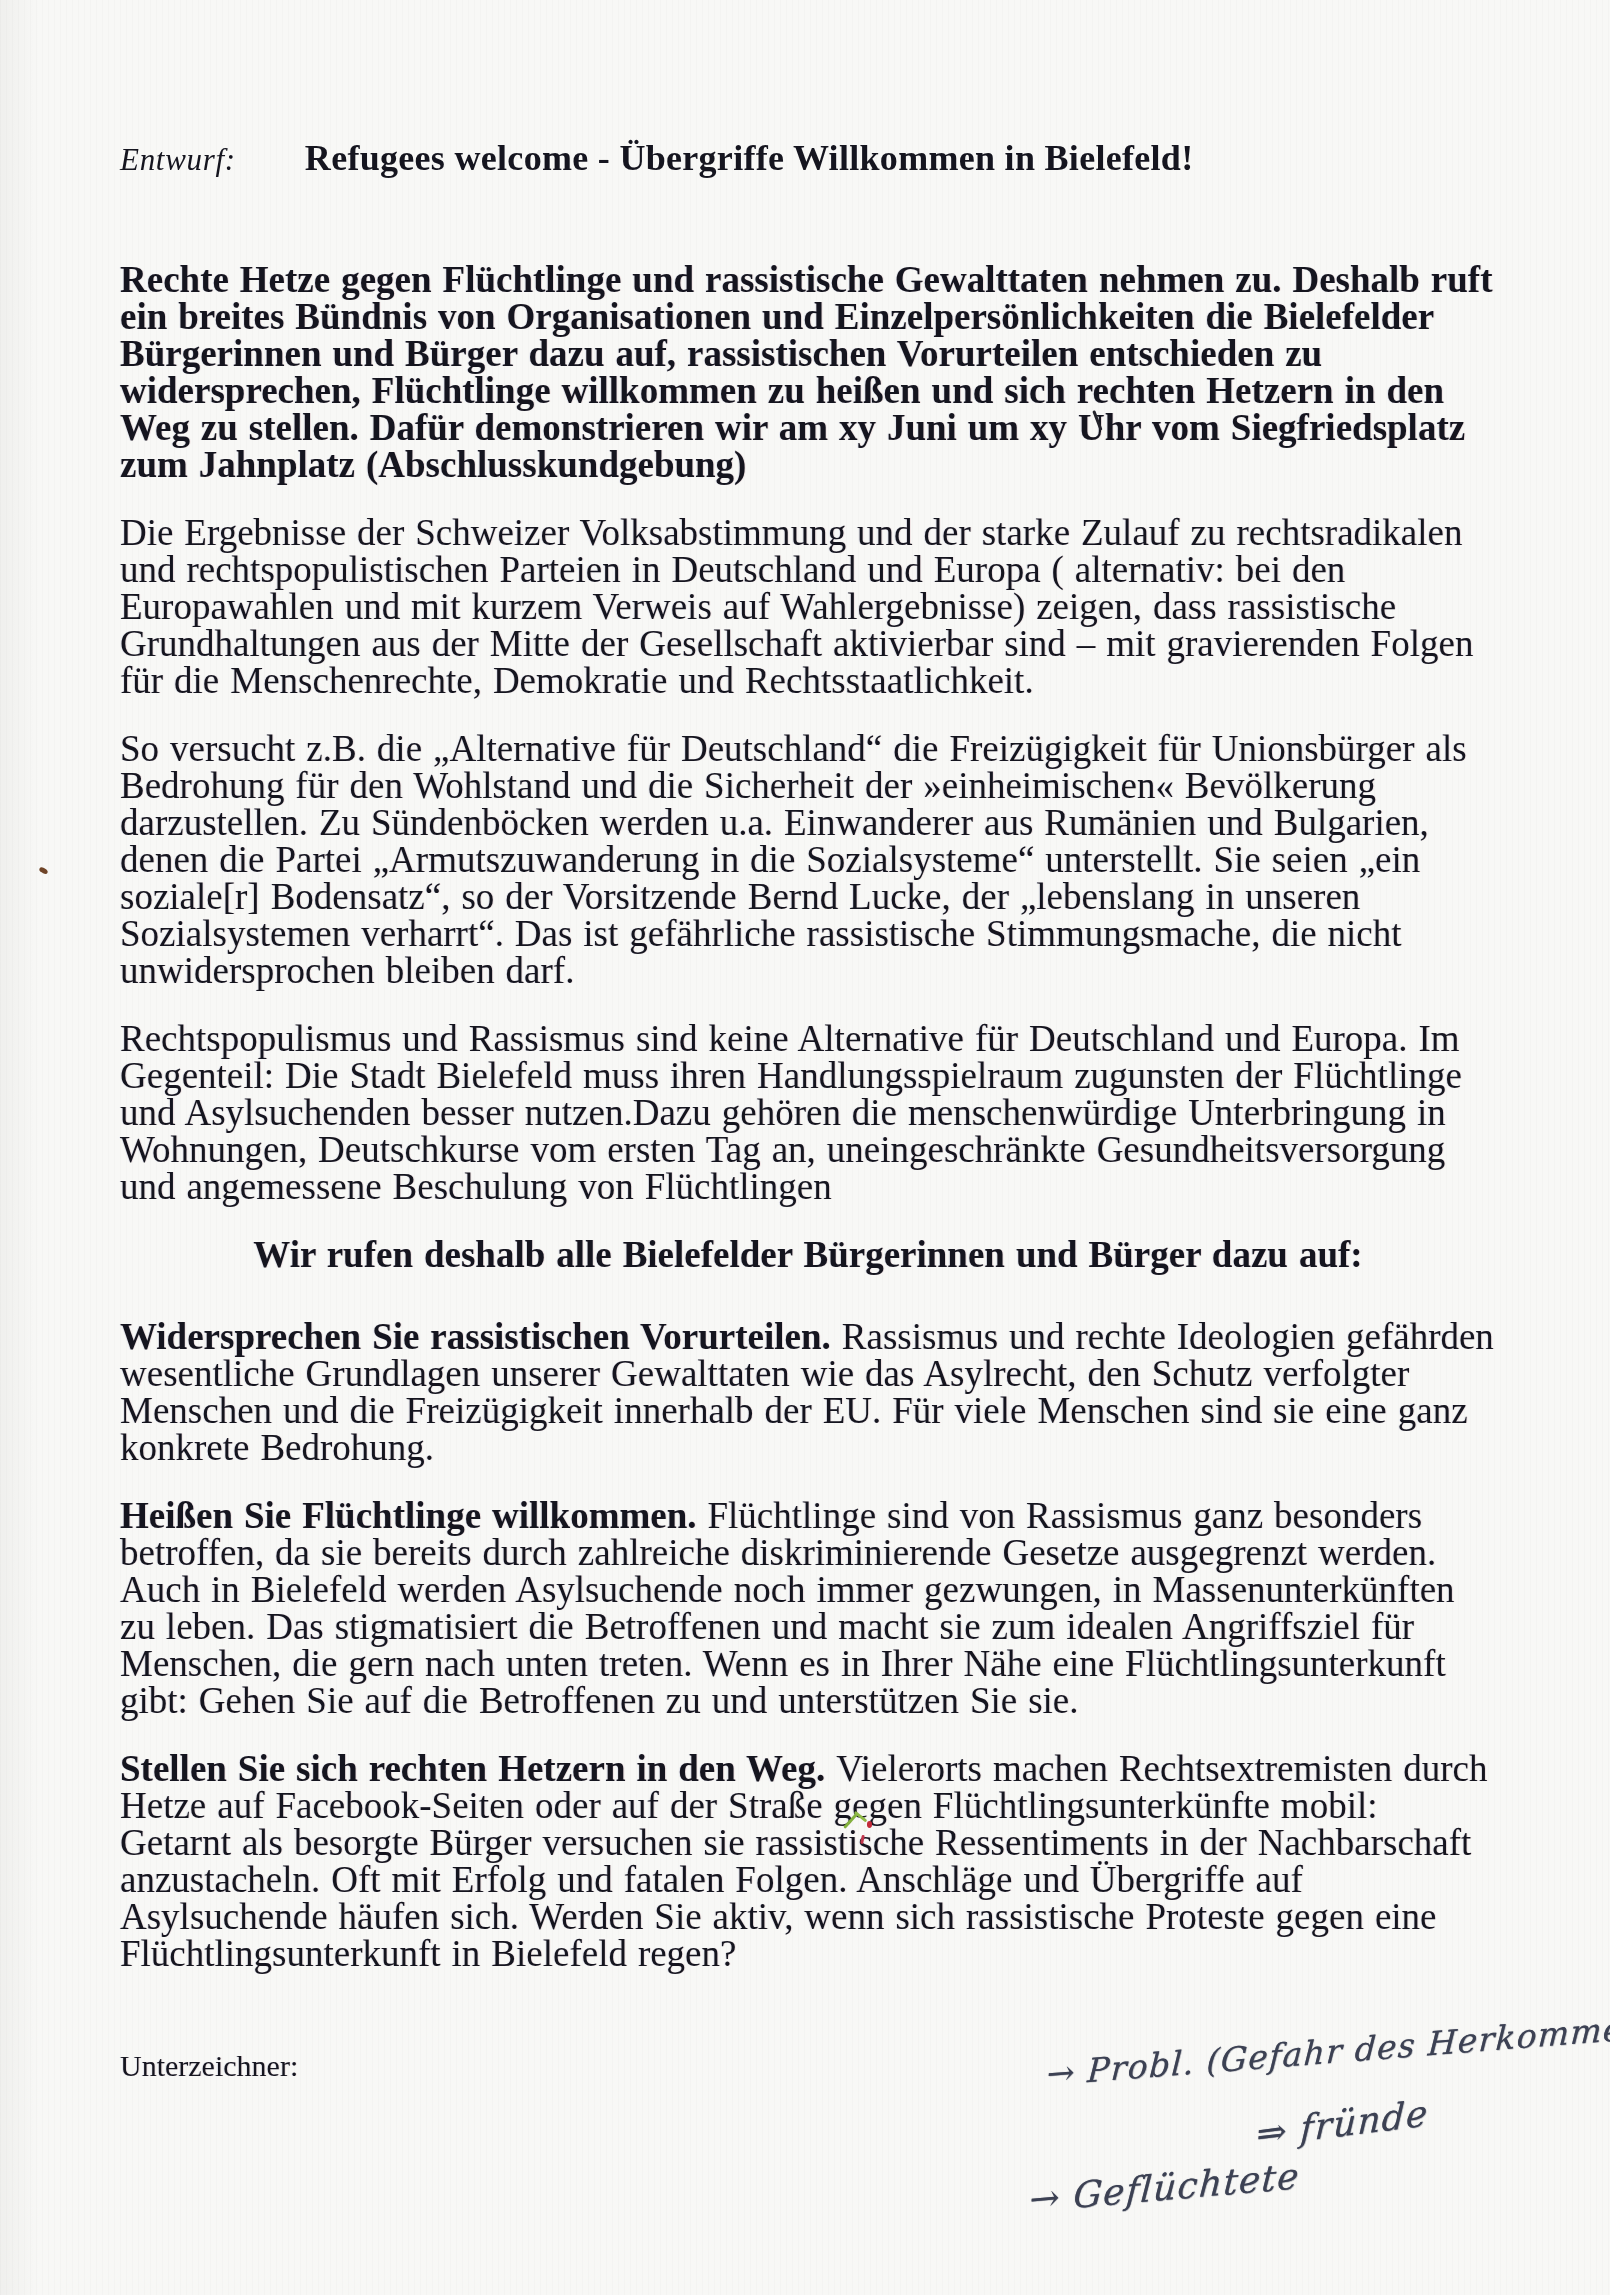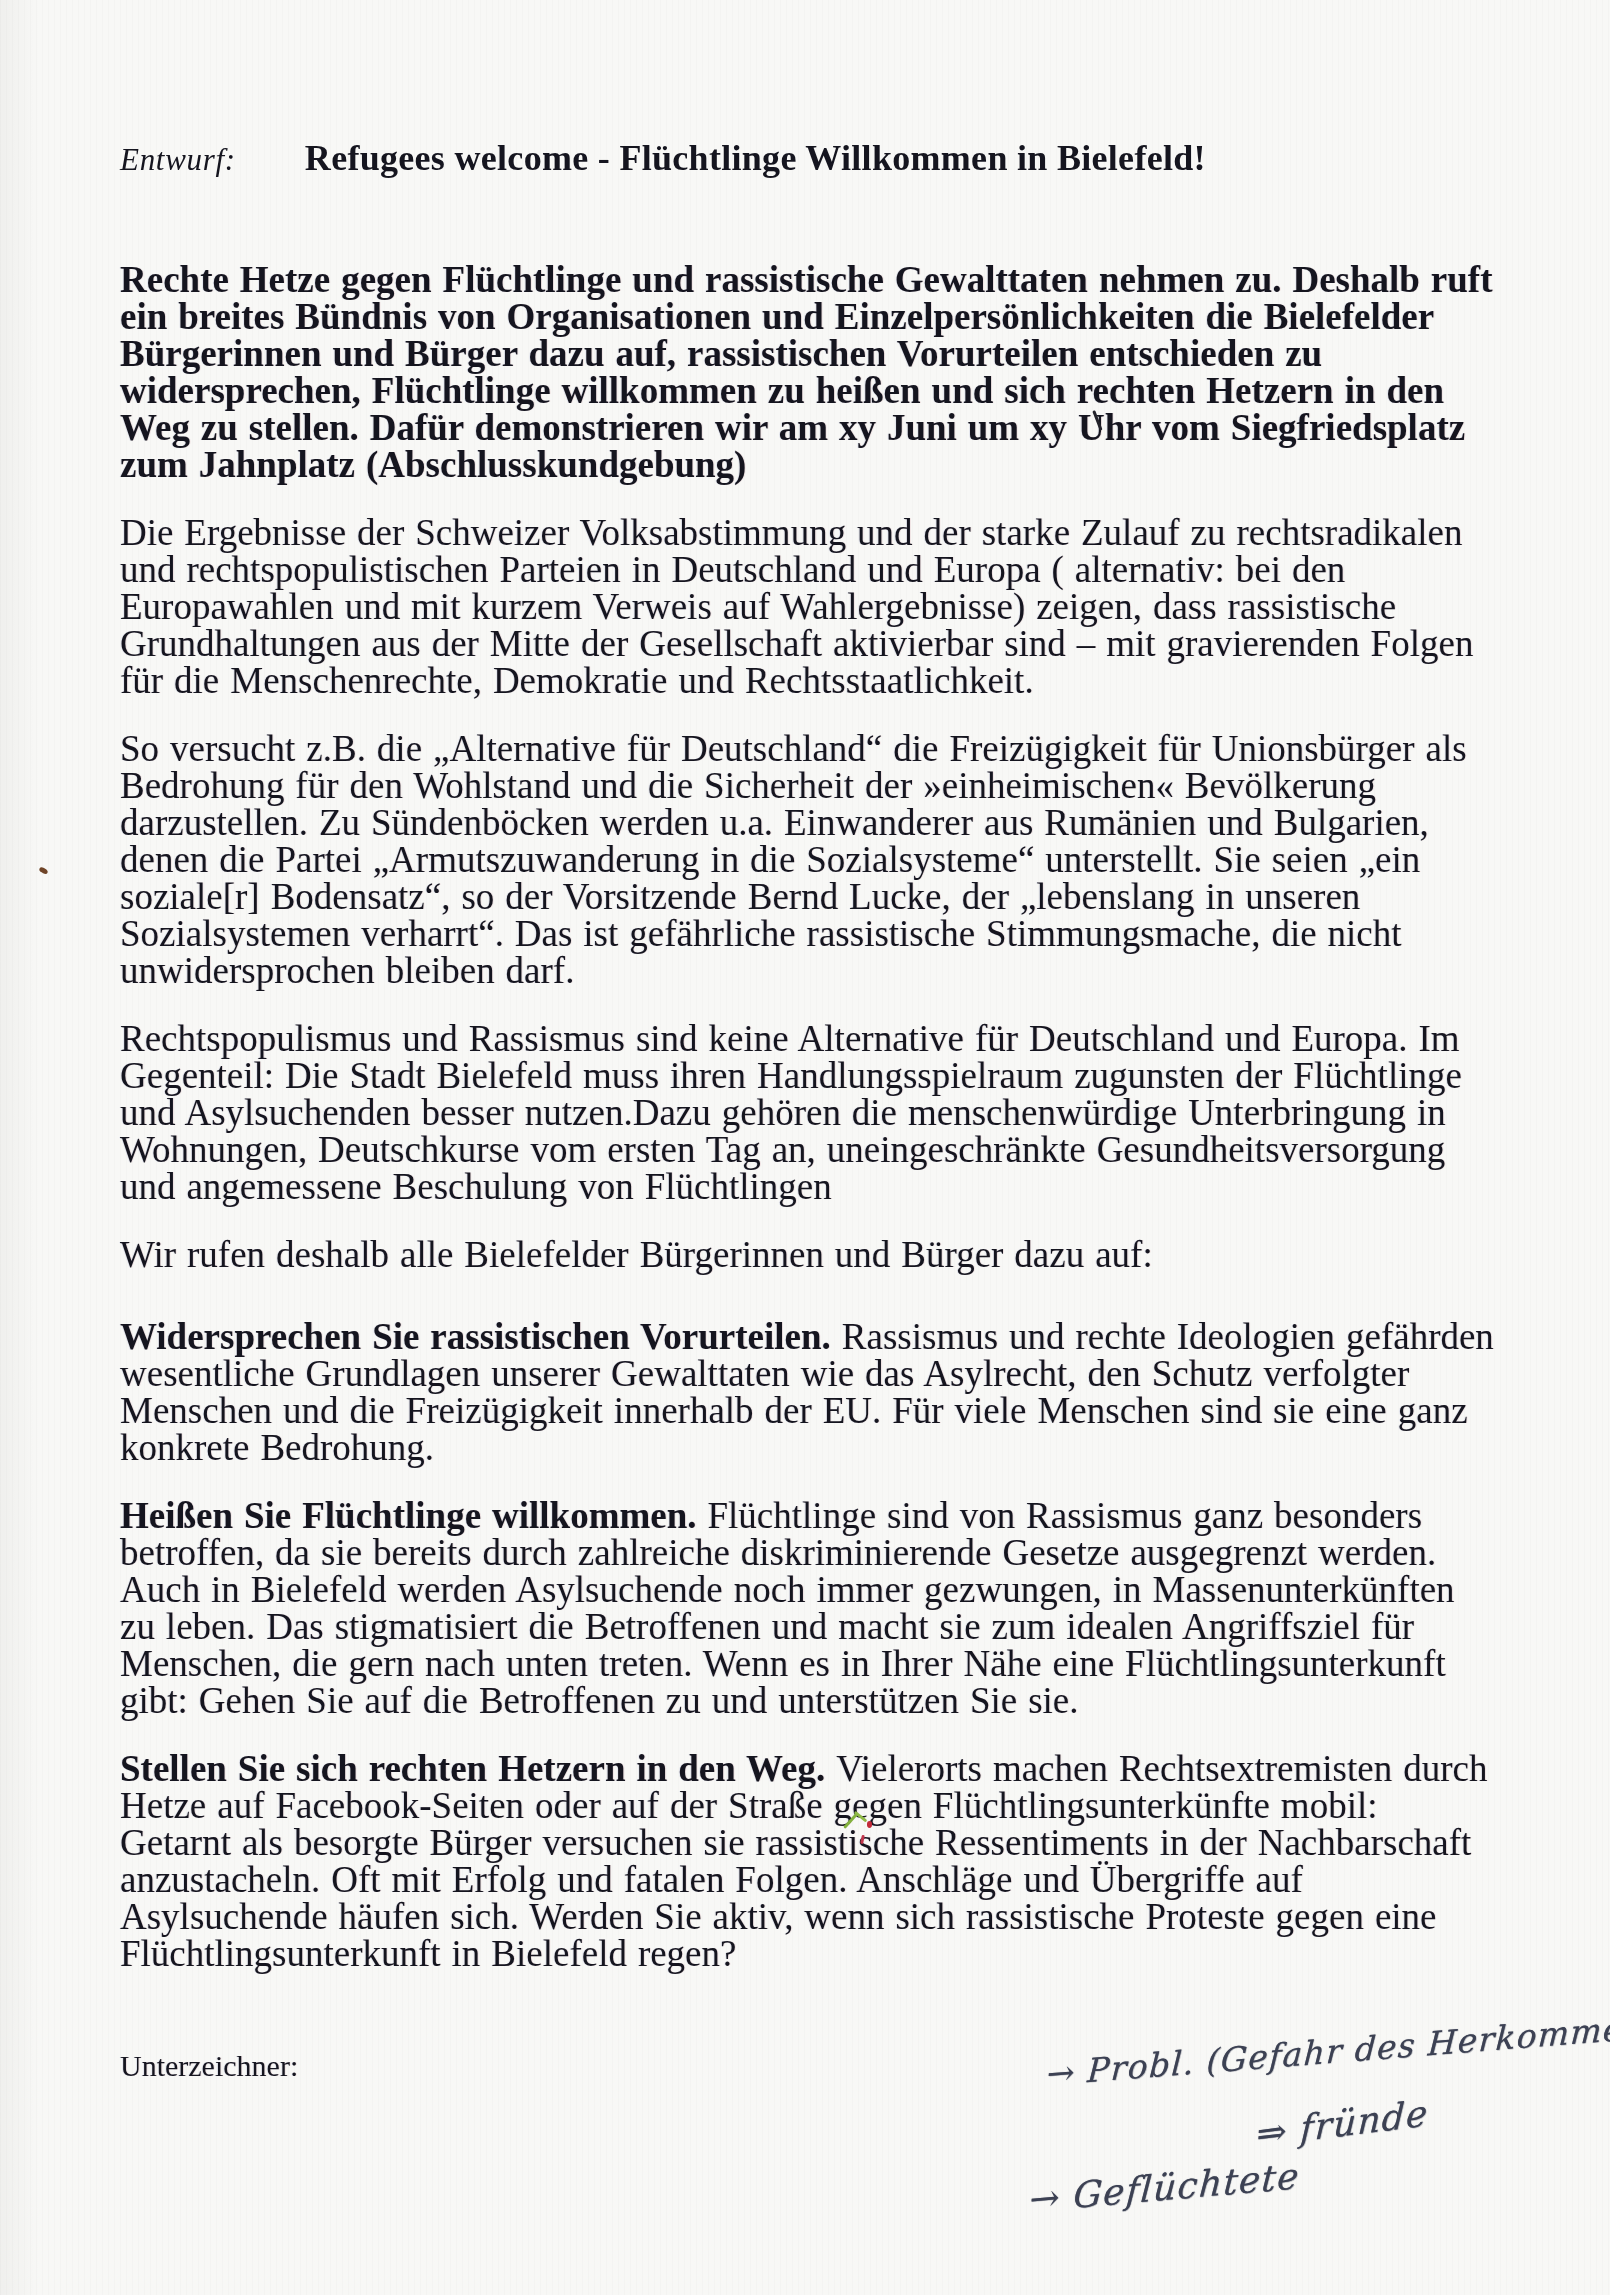--- a/index.html
+++ b/index.html
@@ -48,21 +48,21 @@
     letter-spacing: 0.3px;
   }
   p.para {
     margin: 0 0 31px 0;
     font-size: 37px;
     line-height: 37px;
     word-spacing: 1.7px;
     text-shadow: 1px 0 0 rgba(150,30,60,0.09), -1px 0 0 rgba(30,60,150,0.09);
   }
   p.para.bold { font-weight: bold; }
-  p.para.heading { font-weight: normal; margin-top: 21px; margin-bottom: 45px; }
+  p.para.heading { font-weight: bold; margin-top: 21px; margin-bottom: 45px; text-align: center; }
   b.lead { font-weight: bold; }
   b.lead::after { content: " "; }
   p.signature {
     margin: 75px 0 0 0;
     font-size: 30px;
     line-height: 37px;
     text-shadow: 1px 0 0 rgba(150,30,60,0.09), -1px 0 0 rgba(30,60,150,0.09);
   }
 
   
@@ -132,21 +132,21 @@
 </style>
 </head>
 <body>
 
 <div class="scan-page"></div>
 
 <div class="content">
 
   <div class="title-row">
     <span class="draft-label">Entwurf:</span>
-    <span class="doc-title">Refugees welcome - Flüchtlinge Willkommen in Bielefeld!</span>
+    <span class="doc-title">Refugees welcome - Übergriffe Willkommen in Bielefeld!</span>
   </div>
 
   <p class="para bold">Rechte Hetze gegen Flüchtlinge und rassistische Gewalttaten nehmen zu. Deshalb ruft ein breites Bündnis von Organisationen und Einzelpersönlichkeiten die Bielefelder Bürgerinnen und Bürger dazu auf, rassistischen Vorurteilen entschieden zu widersprechen, Flüchtlinge willkommen zu heißen und sich rechten Hetzern in den Weg zu stellen. Dafür demonstrieren wir am xy Juni um xy Uhr vom Siegfriedsplatz zum Jahnplatz (Abschlusskundgebung)</p>
 
 
   <p class="para">Die Ergebnisse der Schweizer Volksabstimmung und der starke Zulauf zu rechtsradikalen und rechtspopulistischen Parteien in Deutschland und Europa ( alternativ: bei den Europawahlen und mit kurzem Verweis auf Wahlergebnisse) zeigen, dass rassistische Grundhaltungen aus der Mitte der Gesellschaft aktivierbar sind – mit gravierenden Folgen für die Menschenrechte, Demokratie und Rechtsstaatlichkeit.</p>
 
   <p class="para">So versucht z.B. die „Alternative für Deutschland“ die Freizügigkeit für Unionsbürger als Bedrohung für den Wohlstand und die Sicherheit der »einheimischen« Bevölkerung darzustellen. Zu Sündenböcken werden u.a. Einwanderer aus Rumänien und Bulgarien, denen die Partei „Armutszuwanderung in die Sozialsysteme“ unterstellt. Sie seien „ein soziale[r] Bodensatz“, so der Vorsitzende Bernd Lucke, der „lebenslang in unseren Sozialsystemen verharrt“. Das ist gefährliche rassistische Stimmungsmache, die nicht unwidersprochen bleiben darf.</p>
 
   <p class="para">Rechtspopulismus und Rassismus sind keine Alternative für Deutschland und Europa. Im Gegenteil: Die Stadt Bielefeld muss ihren Handlungsspielraum zugunsten der Flüchtlinge und Asylsuchenden besser nutzen.Dazu gehören die menschenwürdige Unterbringung in Wohnungen, Deutschkurse vom ersten Tag an, uneingeschränkte Gesundheitsversorgung und angemessene Beschulung von Flüchtlingen</p>

